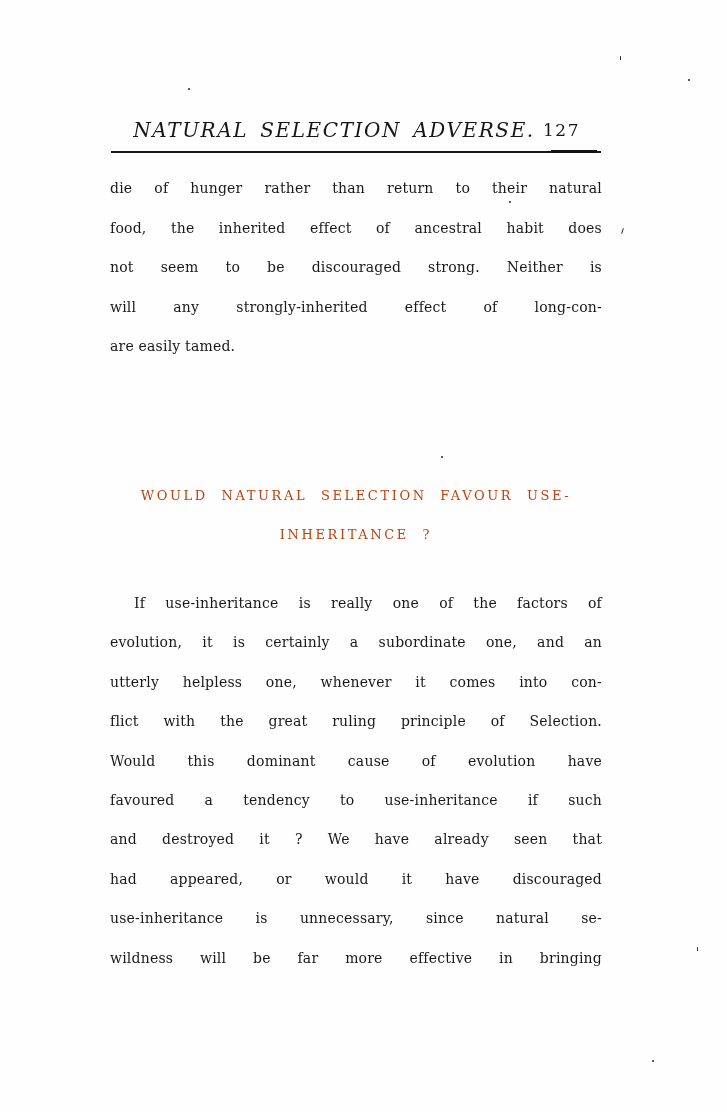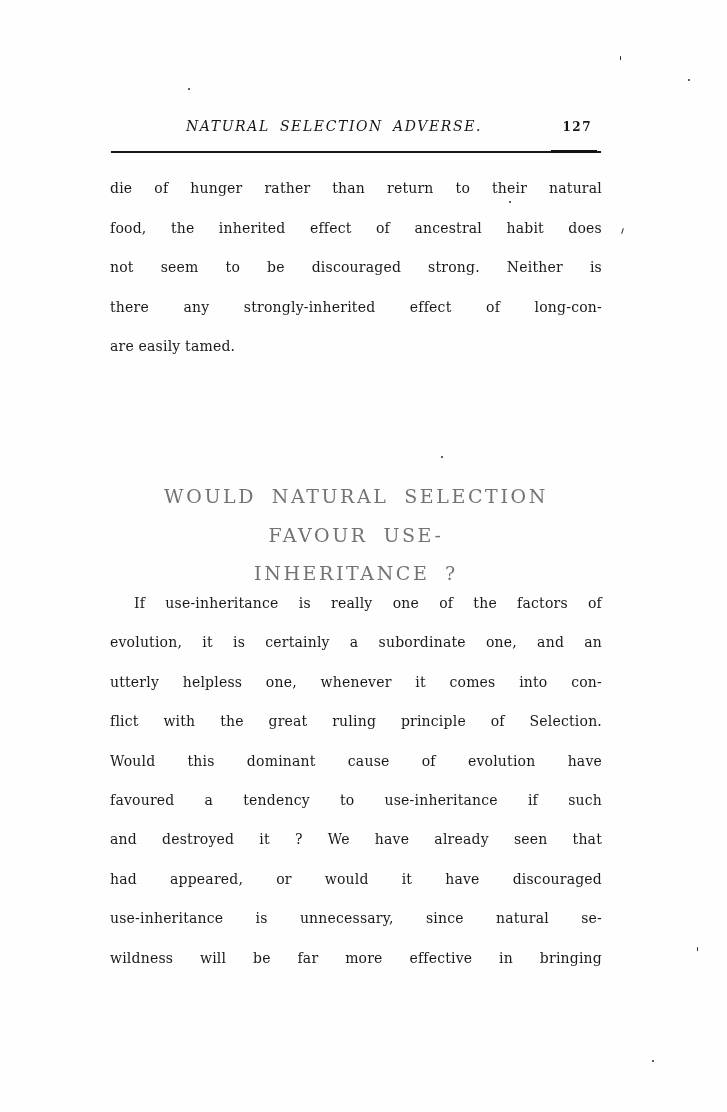--- a/index.html
+++ b/index.html
@@ -12,32 +12,31 @@
     font-family: "DejaVu Serif", "Liberation Serif", serif;
     overflow: hidden;
   }
 
   
   .header-band { position: absolute; left: 110px; top: 118px; width: 492px; height: 26px; }
   .header-title {
     position: absolute; left: 0; right: 44px; top: 0;
     text-align: center;
     font-style: italic;
-    font-size: 14px;
+    font-size: 20px;
     letter-spacing: 1.6px;
     word-spacing: 4px;
     color: #161616;
     white-space: nowrap;
   }
   .page-number {
-    position: absolute; right: 10px; top: 2px;
-    font-size: 12px;
+    position: absolute; right: 22px; top: 2px;
+    font-size: 17px;
     letter-spacing: 1.5px;
     color: #161616;
-    font-weight: bold;
   }
   .header-rule {
     position: absolute; left: 111px; top: 151px;
     width: 490px; height: 2px;
     background: #181818;
   }
   .header-rule::after {
     content: ""; position: absolute; right: 4px; top: -1px;
     width: 46px; height: 3px; background: #121212;
   }
@@ -52,25 +51,25 @@
   .para-1 { top: 169px; line-height: 39.6px; }
   .para-2 { top: 584px; line-height: 39.4px; }
   .tline { text-align: justify; text-align-last: justify; }
   .tline.para-end { text-align-last: left; }
   .tline.indent { padding-left: 24px; }
 
   
   .section-heading {
     position: absolute; left: 110px; top: 477px; width: 492px;
     text-align: center;
-    font-size: 19px;
+    font-size: 13px;
     letter-spacing: 2.6px;
     word-spacing: 7px;
     line-height: 38.5px;
-    color: #737373;
+    color: #c2410c;
   }
 
   
   .speck { position: absolute; background: #2a2a2a; border-radius: 1px; }
   .speck.s1 { left: 620px; top: 56px;  width: 1px; height: 4px; }
   .speck.s2 { left: 688px; top: 79px;  width: 2px; height: 2px; }
   .speck.s3 { left: 188px; top: 88px;  width: 2px; height: 2px; }
   .speck.s4 { left: 509px; top: 201px; width: 2px; height: 2px; }
   .speck.s5 { left: 622px; top: 228px; width: 1px; height: 6px; transform: rotate(18deg); }
   .speck.s6 { left: 441px; top: 456px; width: 2px; height: 2px; }
@@ -86,21 +85,21 @@
     <div class="header-title">NATURAL SELECTION ADVERSE.</div>
     <div class="page-number">127</div>
   </div>
 
   <div class="header-rule"></div>
 
   <div class="para para-1">
     <div class="tline">die of hunger rather than return to their natural</div>
     <div class="tline">food, the inherited effect of ancestral habit does</div>
     <div class="tline">not seem to be discouraged strong.  Neither is</div>
-    <div class="tline">there any strongly-inherited effect of long-con-</div>
+    <div class="tline">will any strongly-inherited effect of long-con-</div>
     <div class="tline para-end">are easily tamed.</div>
   </div>
 
   <div class="section-heading">
     <div>WOULD NATURAL SELECTION FAVOUR USE-</div>
     <div>INHERITANCE ?</div>
   </div>
 
   <div class="para para-2">
     <div class="tline indent">If use-inheritance is really one of the factors of</div>

